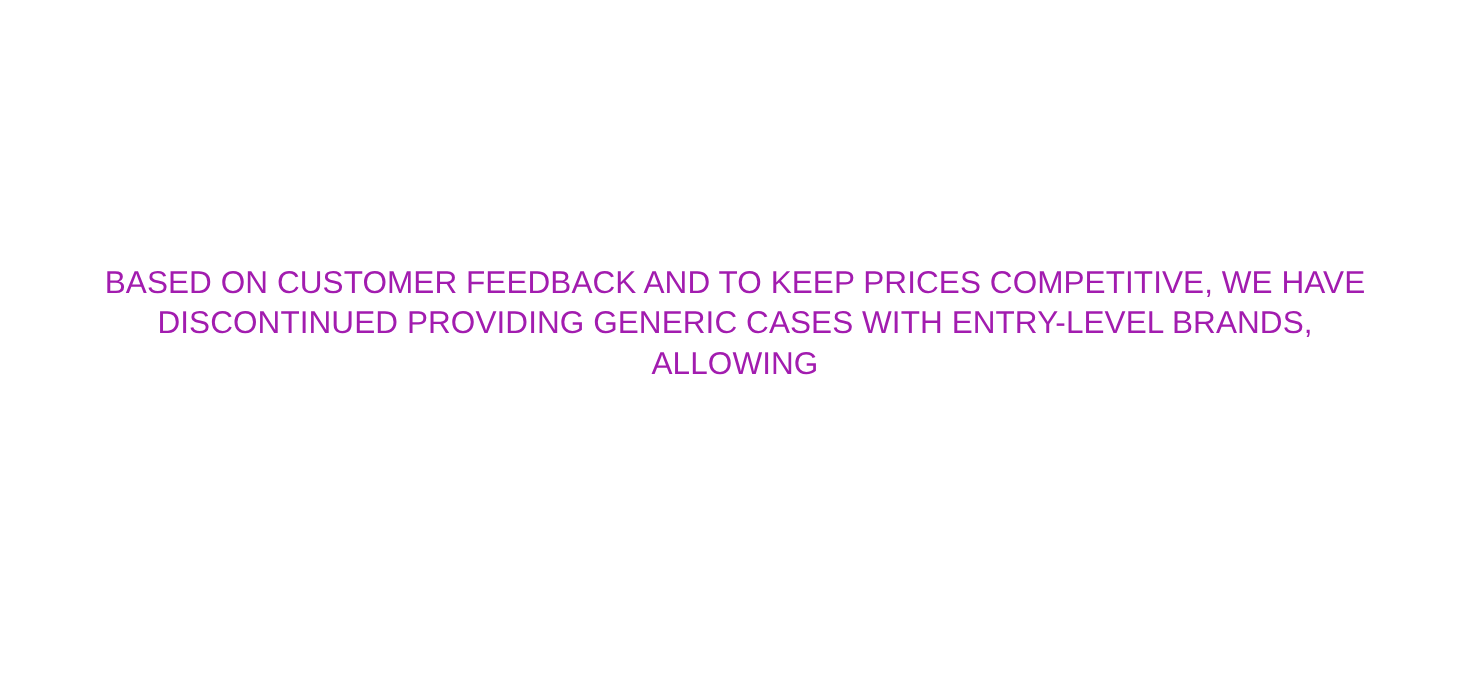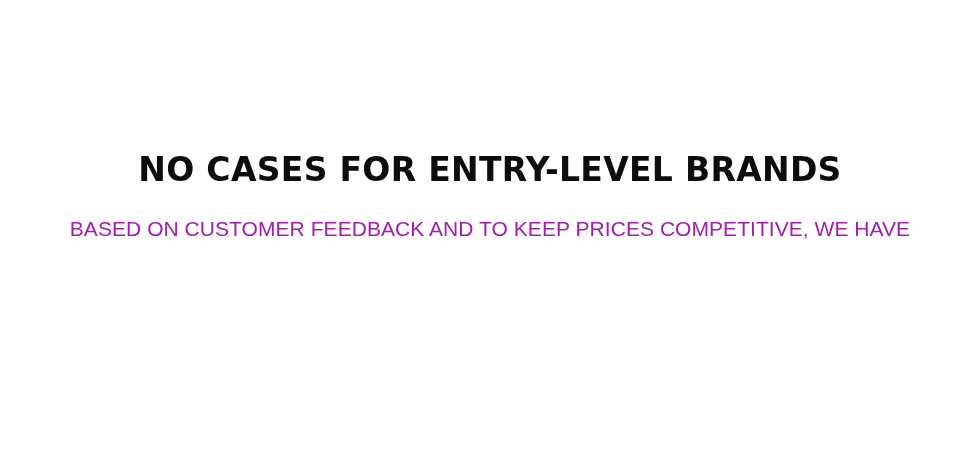--- a/index.html
+++ b/index.html
@@ -59,20 +59,20 @@
   .body-line {
     display: block;
   }
 </style>
 </head>
 <body>
 
 <div class="banner">
   <div class="banner-inner">
 
-    <h1 class="banner-heading">NO CASES FOR ENTRY-LEVEL BRANDS</h1>
 
     <p class="banner-body">
       <span class="body-line">BASED ON CUSTOMER FEEDBACK AND TO KEEP PRICES COMPETITIVE, WE HAVE</span>
+      <span class="body-line">DISCONTINUED PROVIDING GENERIC CASES WITH ENTRY-LEVEL BRANDS, ALLOWING</span>
     </p>
 
   </div>
 </div>
 
 </body></html>

